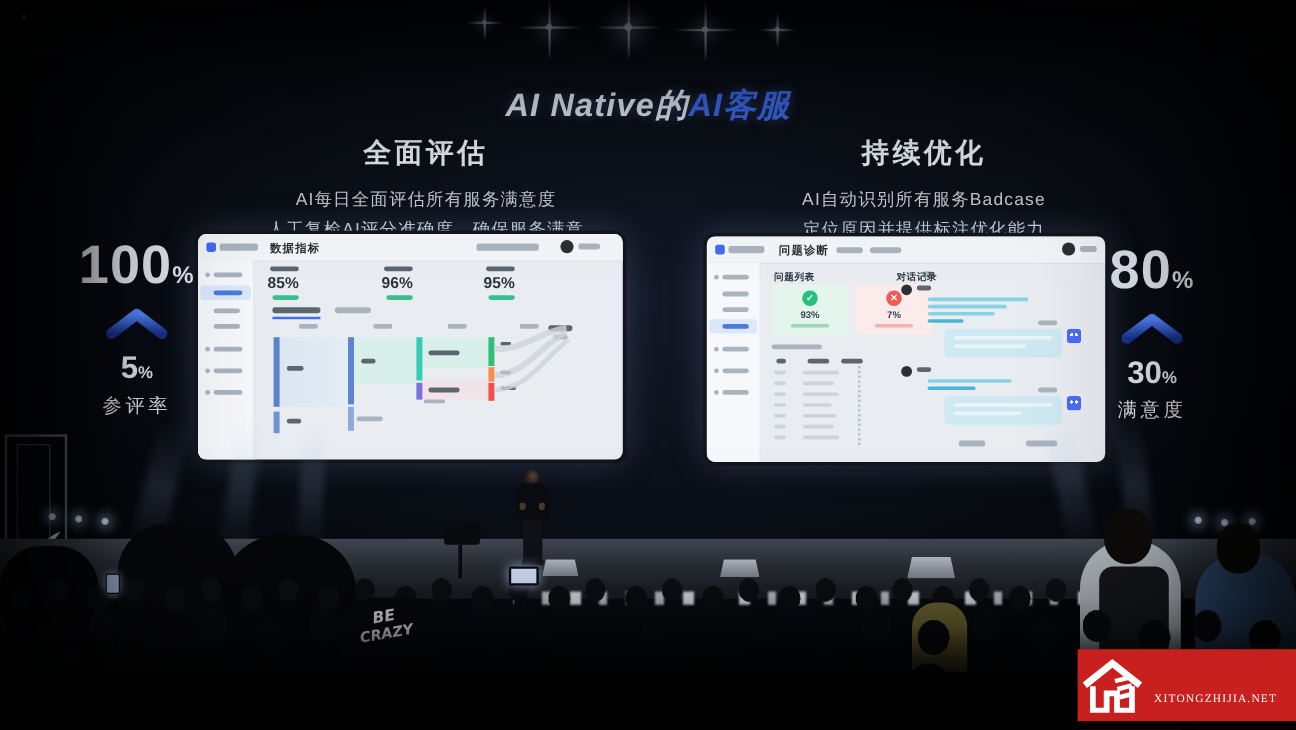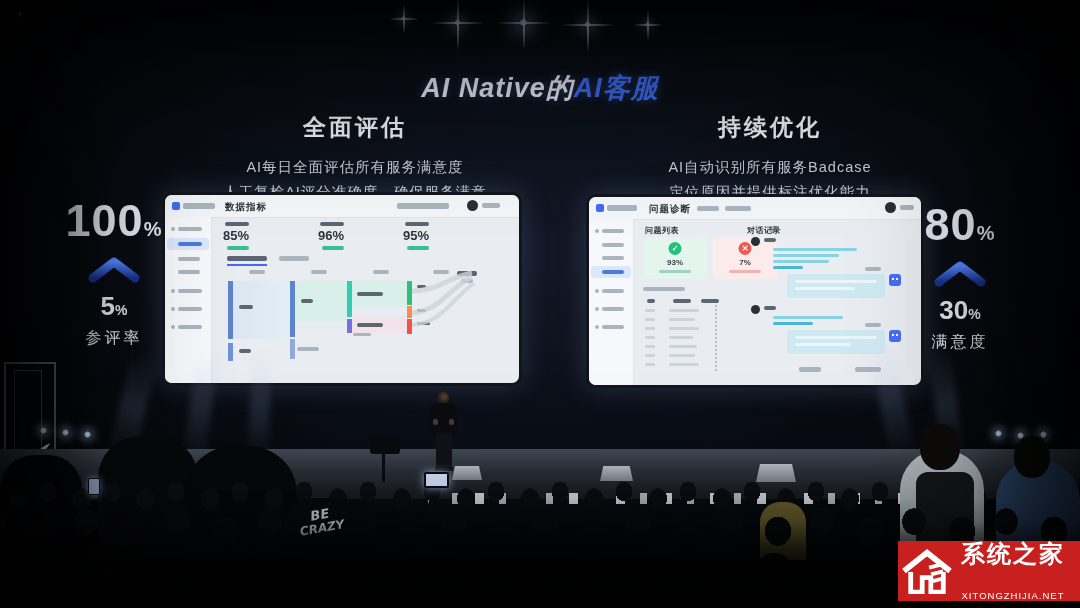--- a/index.html
+++ b/index.html
@@ -77,21 +77,21 @@
     font-family:"DejaVu Sans",sans-serif;font-style:italic;font-weight:bold;text-align:center;line-height:1.05;}
   .vignette{position:absolute;inset:0;pointer-events:none;
     box-shadow:inset 0 0 150px 55px rgba(0,0,0,.72);
     background:linear-gradient(90deg,rgba(0,0,0,.5),rgba(0,0,0,0) 10%,rgba(0,0,0,0) 90%,rgba(0,0,0,.42)),
                linear-gradient(180deg,rgba(0,0,0,.55),rgba(0,0,0,0) 10%,rgba(0,0,0,0) 82%,rgba(0,0,0,.55));}
   
   .watermark{position:absolute;right:0;bottom:7px;width:182px;height:60px;background:#c81f1f;
     display:flex;align-items:center;padding:2px 6px 2px 4px;box-sizing:border-box;}
   .wm-text{flex:1;text-align:center;color:#fff;}
   .wm-cn{font-size:24px;font-weight:bold;letter-spacing:2px;line-height:1.1;}
-  .wm-en{font-size:9.5px;font-family:Liberation Sans, sans-serif;letter-spacing:1px;margin-top:23px;}
+  .wm-en{font-size:9.5px;font-family:Liberation Serif, serif;letter-spacing:1px;margin-top:23px;}
 </style>
 </head>
 <body>
 
 <div id="photo">
 
   <span class="flare xs" style="left:18px;top:12px"></span>
   <span class="flare s" style="left:401px;top:16px"></span>
   <span class="flare m" style="left:454px;top:19px"></span>
   <span class="flare l" style="left:519px;top:18px"></span>
@@ -381,18 +381,17 @@
 
   <div class="watermark">
     <svg width="50" height="46" viewBox="0 0 52 48">
       <path d="M2 24 L26 5 L50 24" stroke="#fff" stroke-width="6" fill="none"></path>
       <path d="M9 25 L9 46 L21 46 L21 31 L30 31 L30 46 L43 46 L43 25" stroke="#fff" stroke-width="5" fill="none"></path>
       <rect x="28" y="17" width="13" height="4" fill="#fff" transform="rotate(-14 34 19)"></rect>
       <rect x="30" y="24" width="13" height="4" fill="#fff" transform="rotate(-14 36 26)"></rect>
       <rect x="32" y="31" width="13" height="4" fill="#fff" transform="rotate(-14 38 33)"></rect>
     </svg>
     <div class="wm-text">
-      <div class="wm-cn">系统之家</div>
       <div class="wm-en">XITONGZHIJIA.NET</div>
     </div>
   </div>
 
 </div>
 
 </body></html>

